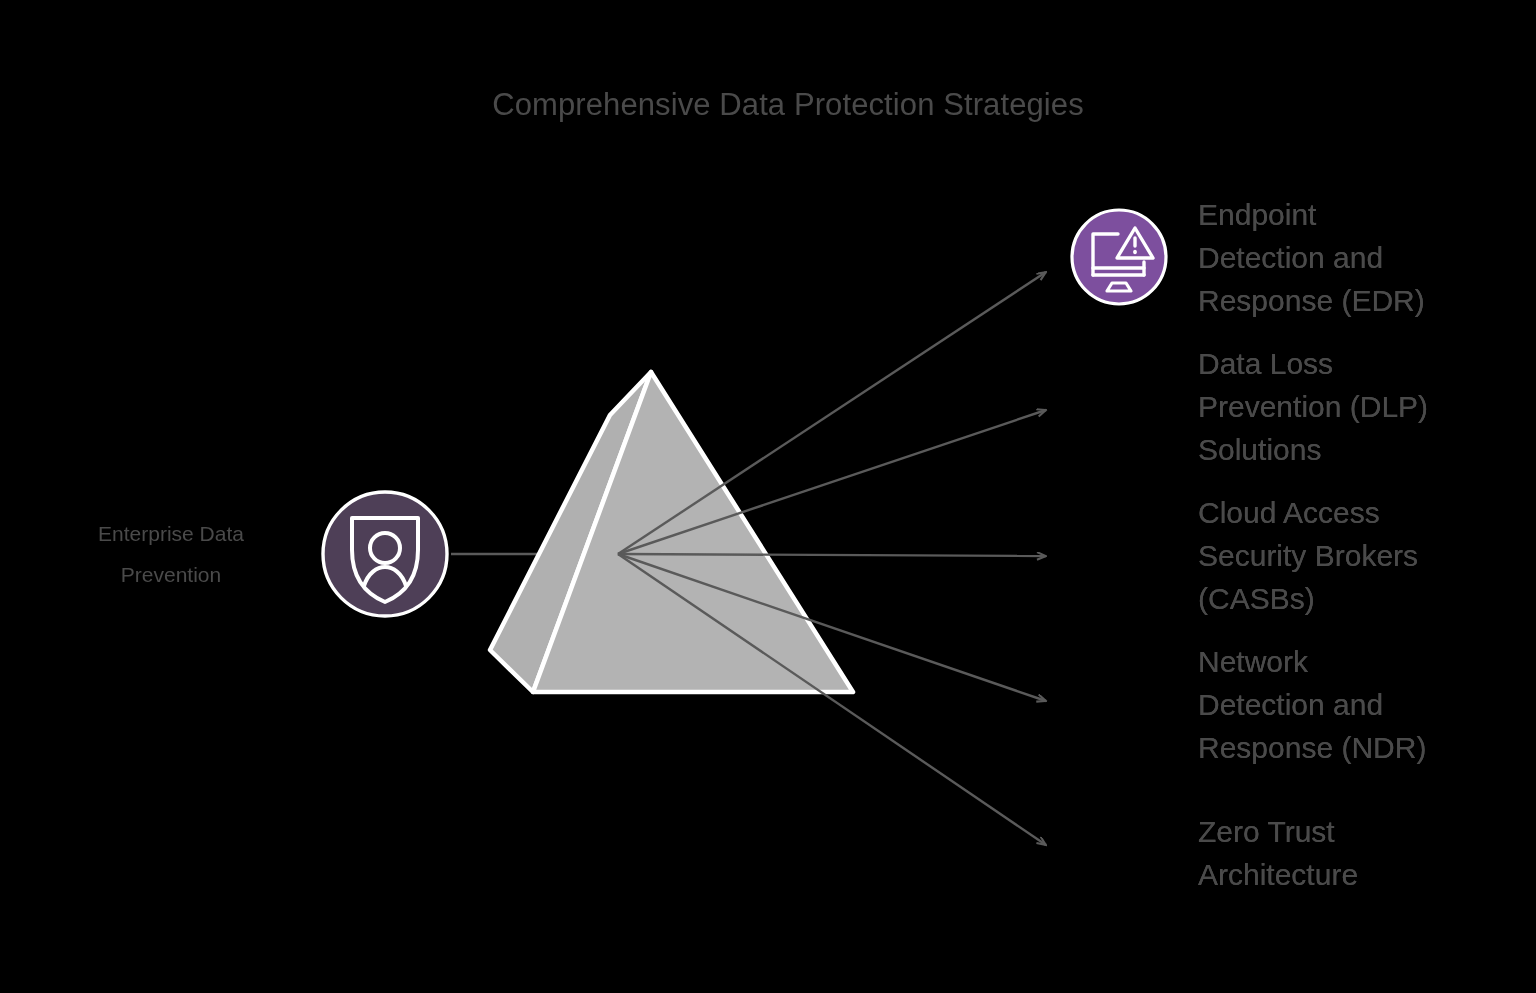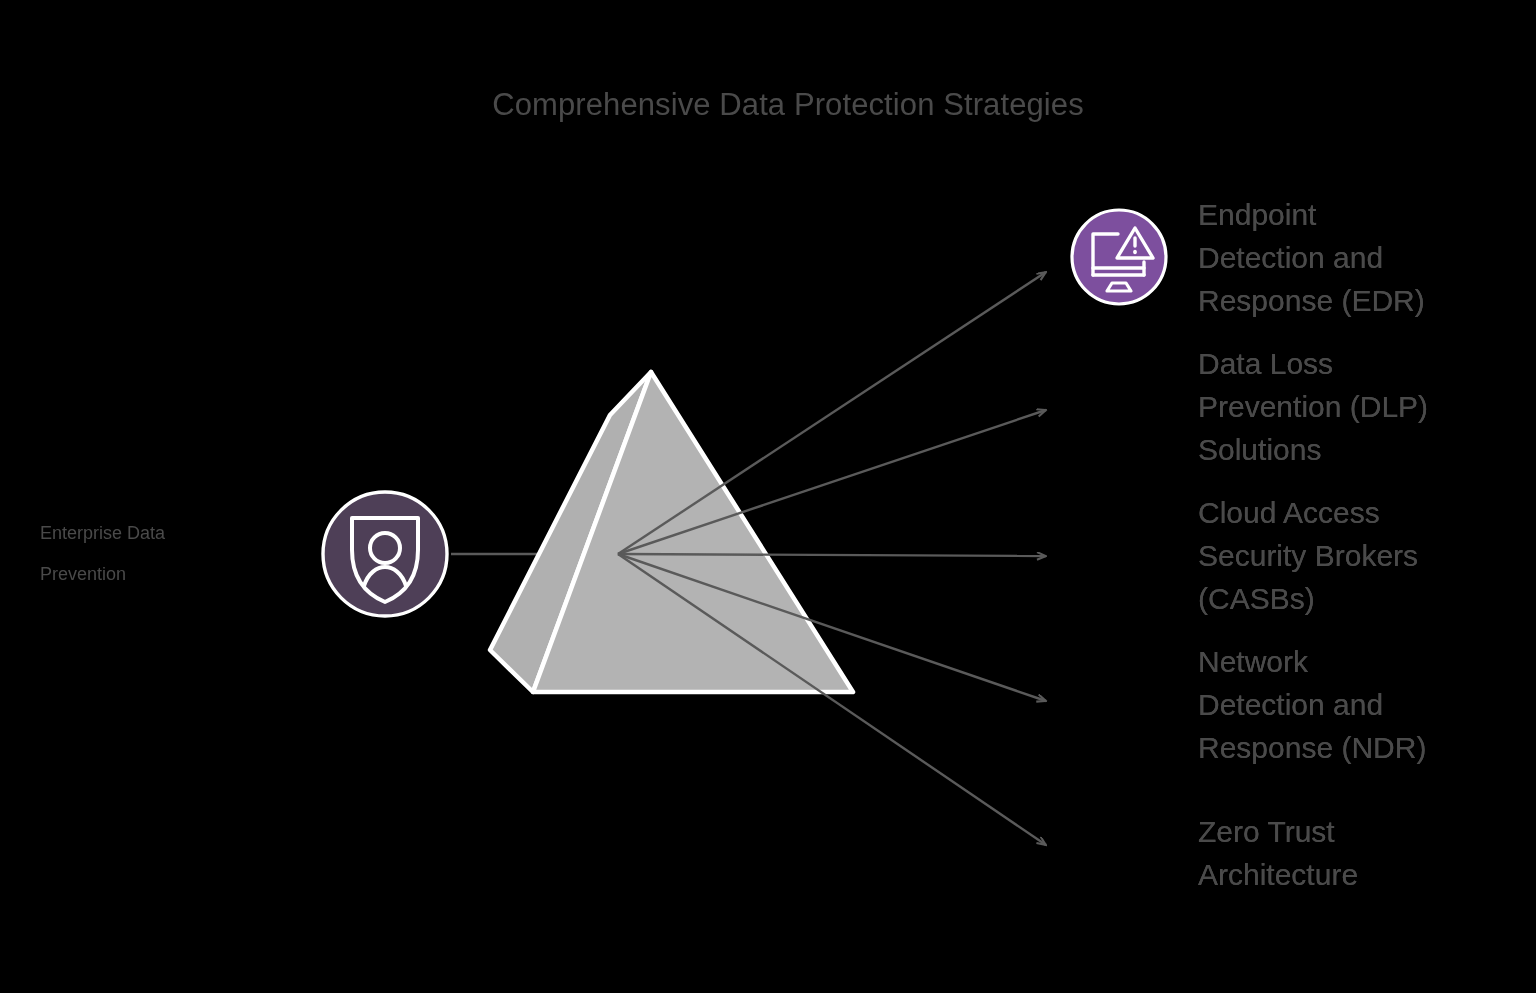--- a/index.html
+++ b/index.html
@@ -40,22 +40,22 @@
     letter-spacing: 0.1px;
     line-height: 1.25;
     white-space: nowrap;
     padding-left: 20px;
   }
   .source-label {
     position: absolute;
     left: 40px;
     top: 513px;
     width: 262px;
-    text-align: left;
-    font-size: 18px;
+    text-align: center;
+    font-size: 21px;
     line-height: 41px;
     color: #4a4a4a;
     font-weight: 400;
   }
   .branch-label {
     position: absolute;
     left: 1198px;
     width: 290px;
     font-size: 30px;
     line-height: 43px;

